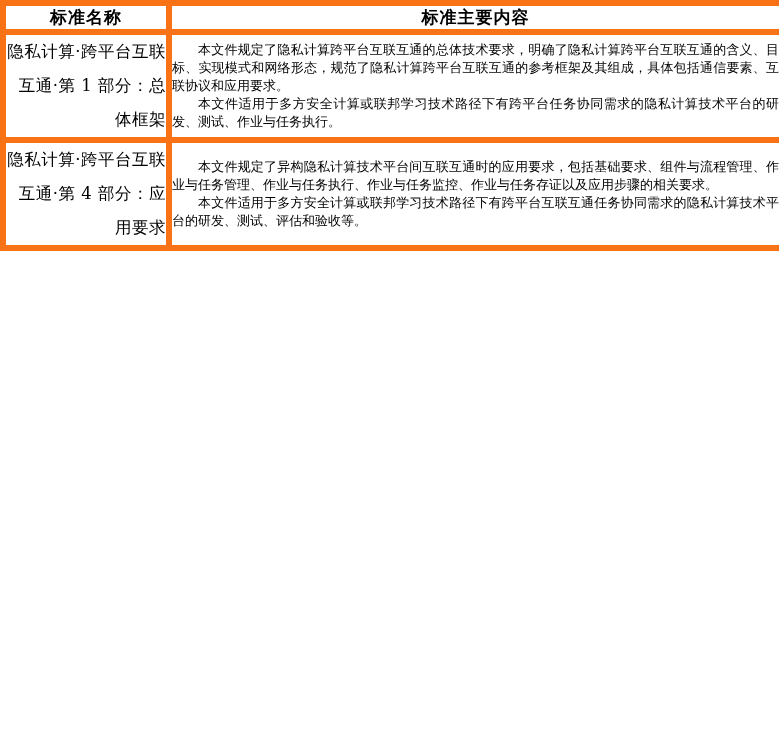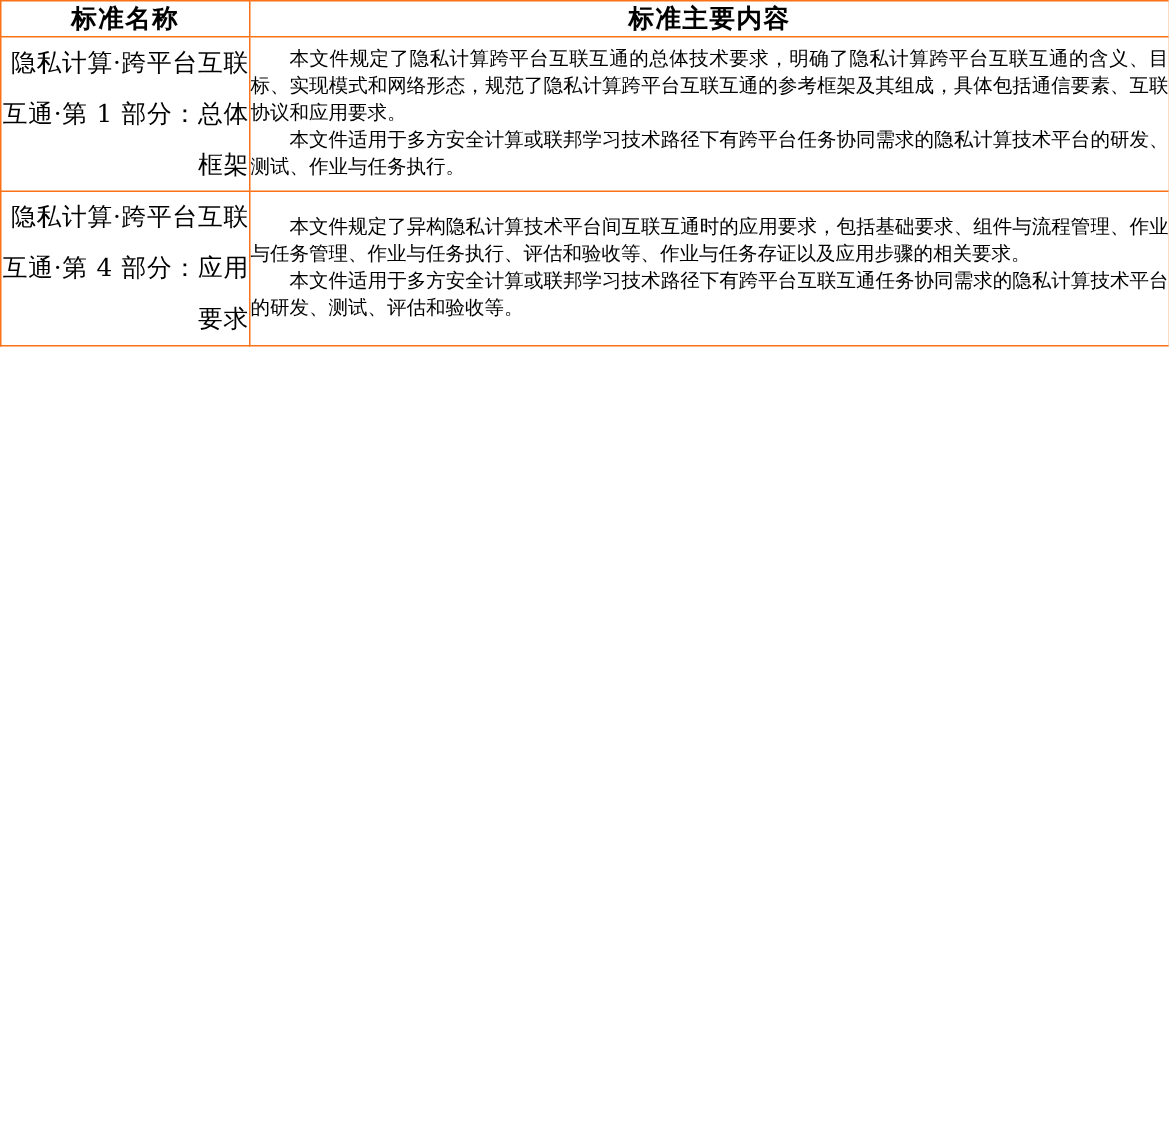--- a/index.html
+++ b/index.html
@@ -13,21 +13,21 @@
     font-family: "DejaVu Serif", "Liberation Serif", serif;
     color: #000000;
     overflow: hidden;
   }
   .doc-table {
     width: 779px;
     border-collapse: collapse;
     table-layout: fixed;
   }
   .doc-table td, .doc-table th {
-    border: 1px solid #f97316;
+    border: 6px solid #f97316;
     vertical-align: middle;
     padding: 0;
   }
   .col-name { width: 166px; }
   .col-content { width: 613px; }
 
   .header-cell {
     text-align: center;
     font-weight: bold;
     font-size: 17px;
@@ -76,18 +76,18 @@
         <p>本文件规定了隐私计算跨平台互联互通的总体技术要求，明确了隐私计算跨平台互联互通的含义、目标、实现模式和网络形态，规范了隐私计算跨平台互联互通的参考框架及其组成，具体包括通信要素、互联协议和应用要求。</p>
         <p>本文件适用于多方安全计算或联邦学习技术路径下有跨平台任务协同需求的隐私计算技术平台的研发、测试、作业与任务执行。</p>
       </td>
     </tr>
 
 
 
     <tr>
       <td class="name-cell">隐私计算·跨平台互联互通·第 4 部分：应用要求</td>
       <td class="content-cell">
-        <p>本文件规定了异构隐私计算技术平台间互联互通时的应用要求，包括基础要求、组件与流程管理、作业与任务管理、作业与任务执行、评估和验收等、作业与任务存证以及应用步骤的相关要求。</p>
+        <p>本文件规定了异构隐私计算技术平台间互联互通时的应用要求，包括基础要求、组件与流程管理、作业与任务管理、作业与任务执行、作业与任务监控、作业与任务存证以及应用步骤的相关要求。</p>
         <p>本文件适用于多方安全计算或联邦学习技术路径下有跨平台互联互通任务协同需求的隐私计算技术平台的研发、测试、评估和验收等。</p>
       </td>
     </tr>
   </tbody>
 </table>
 
 </body></html>

